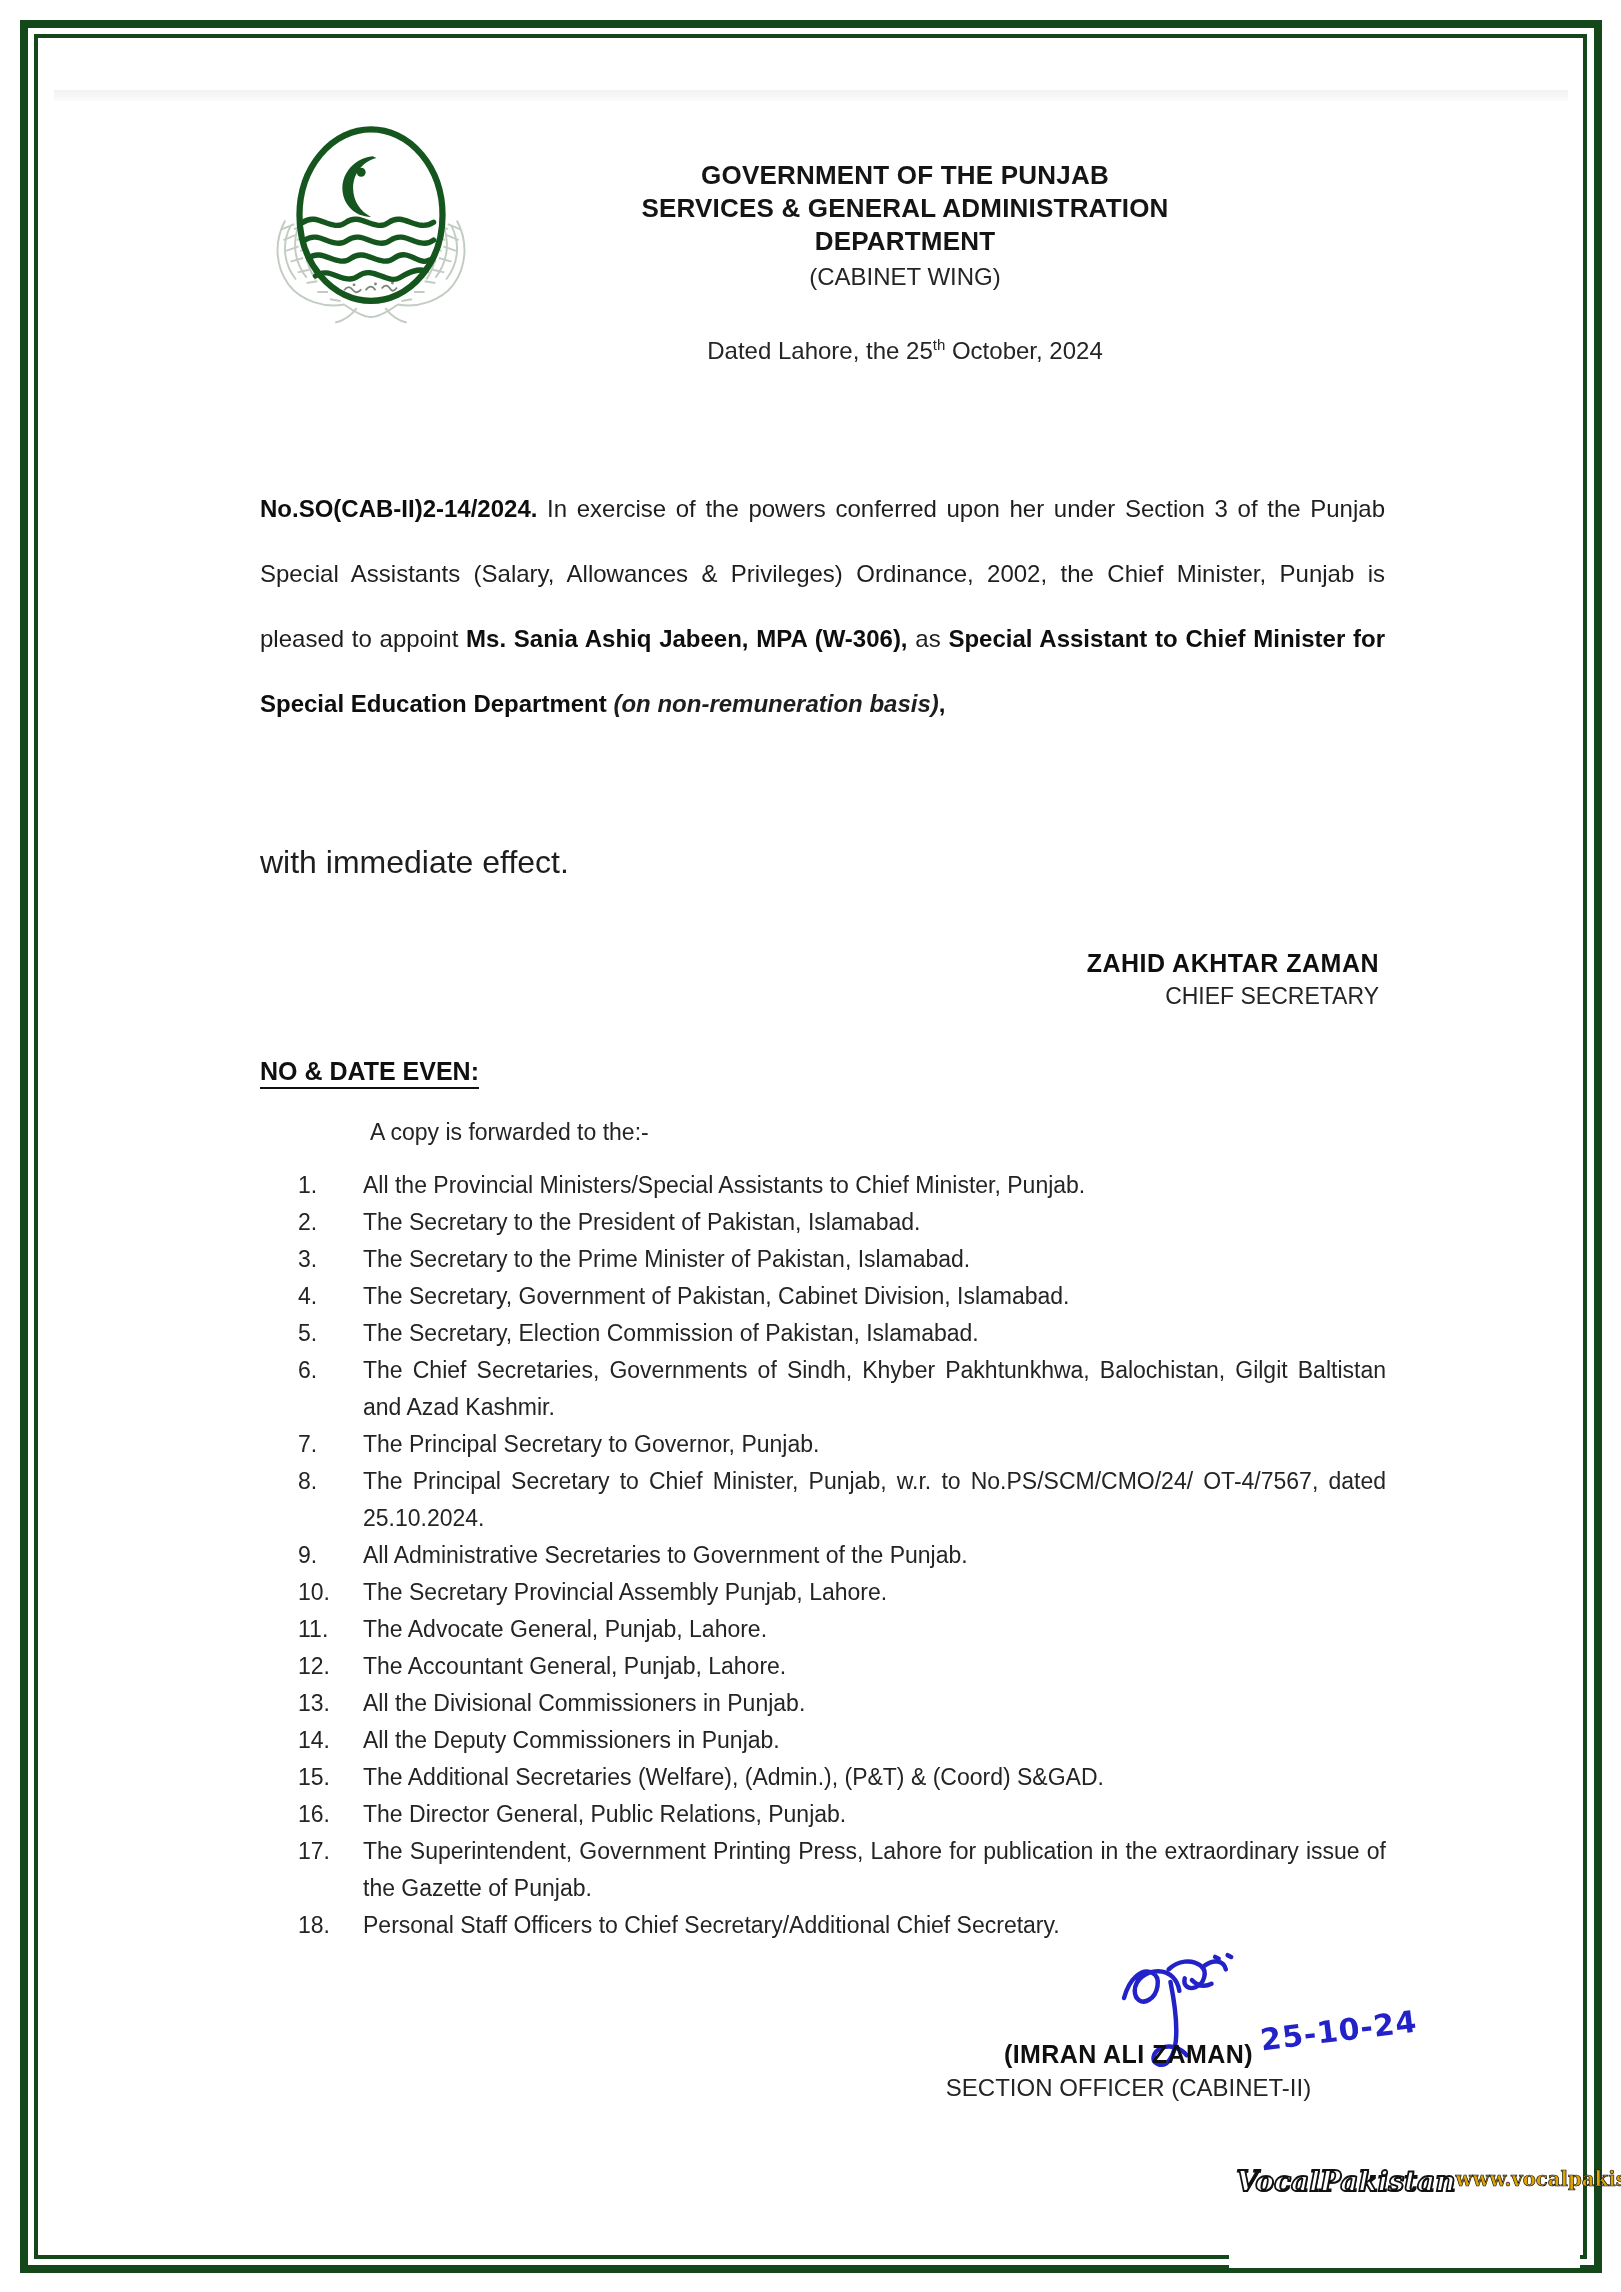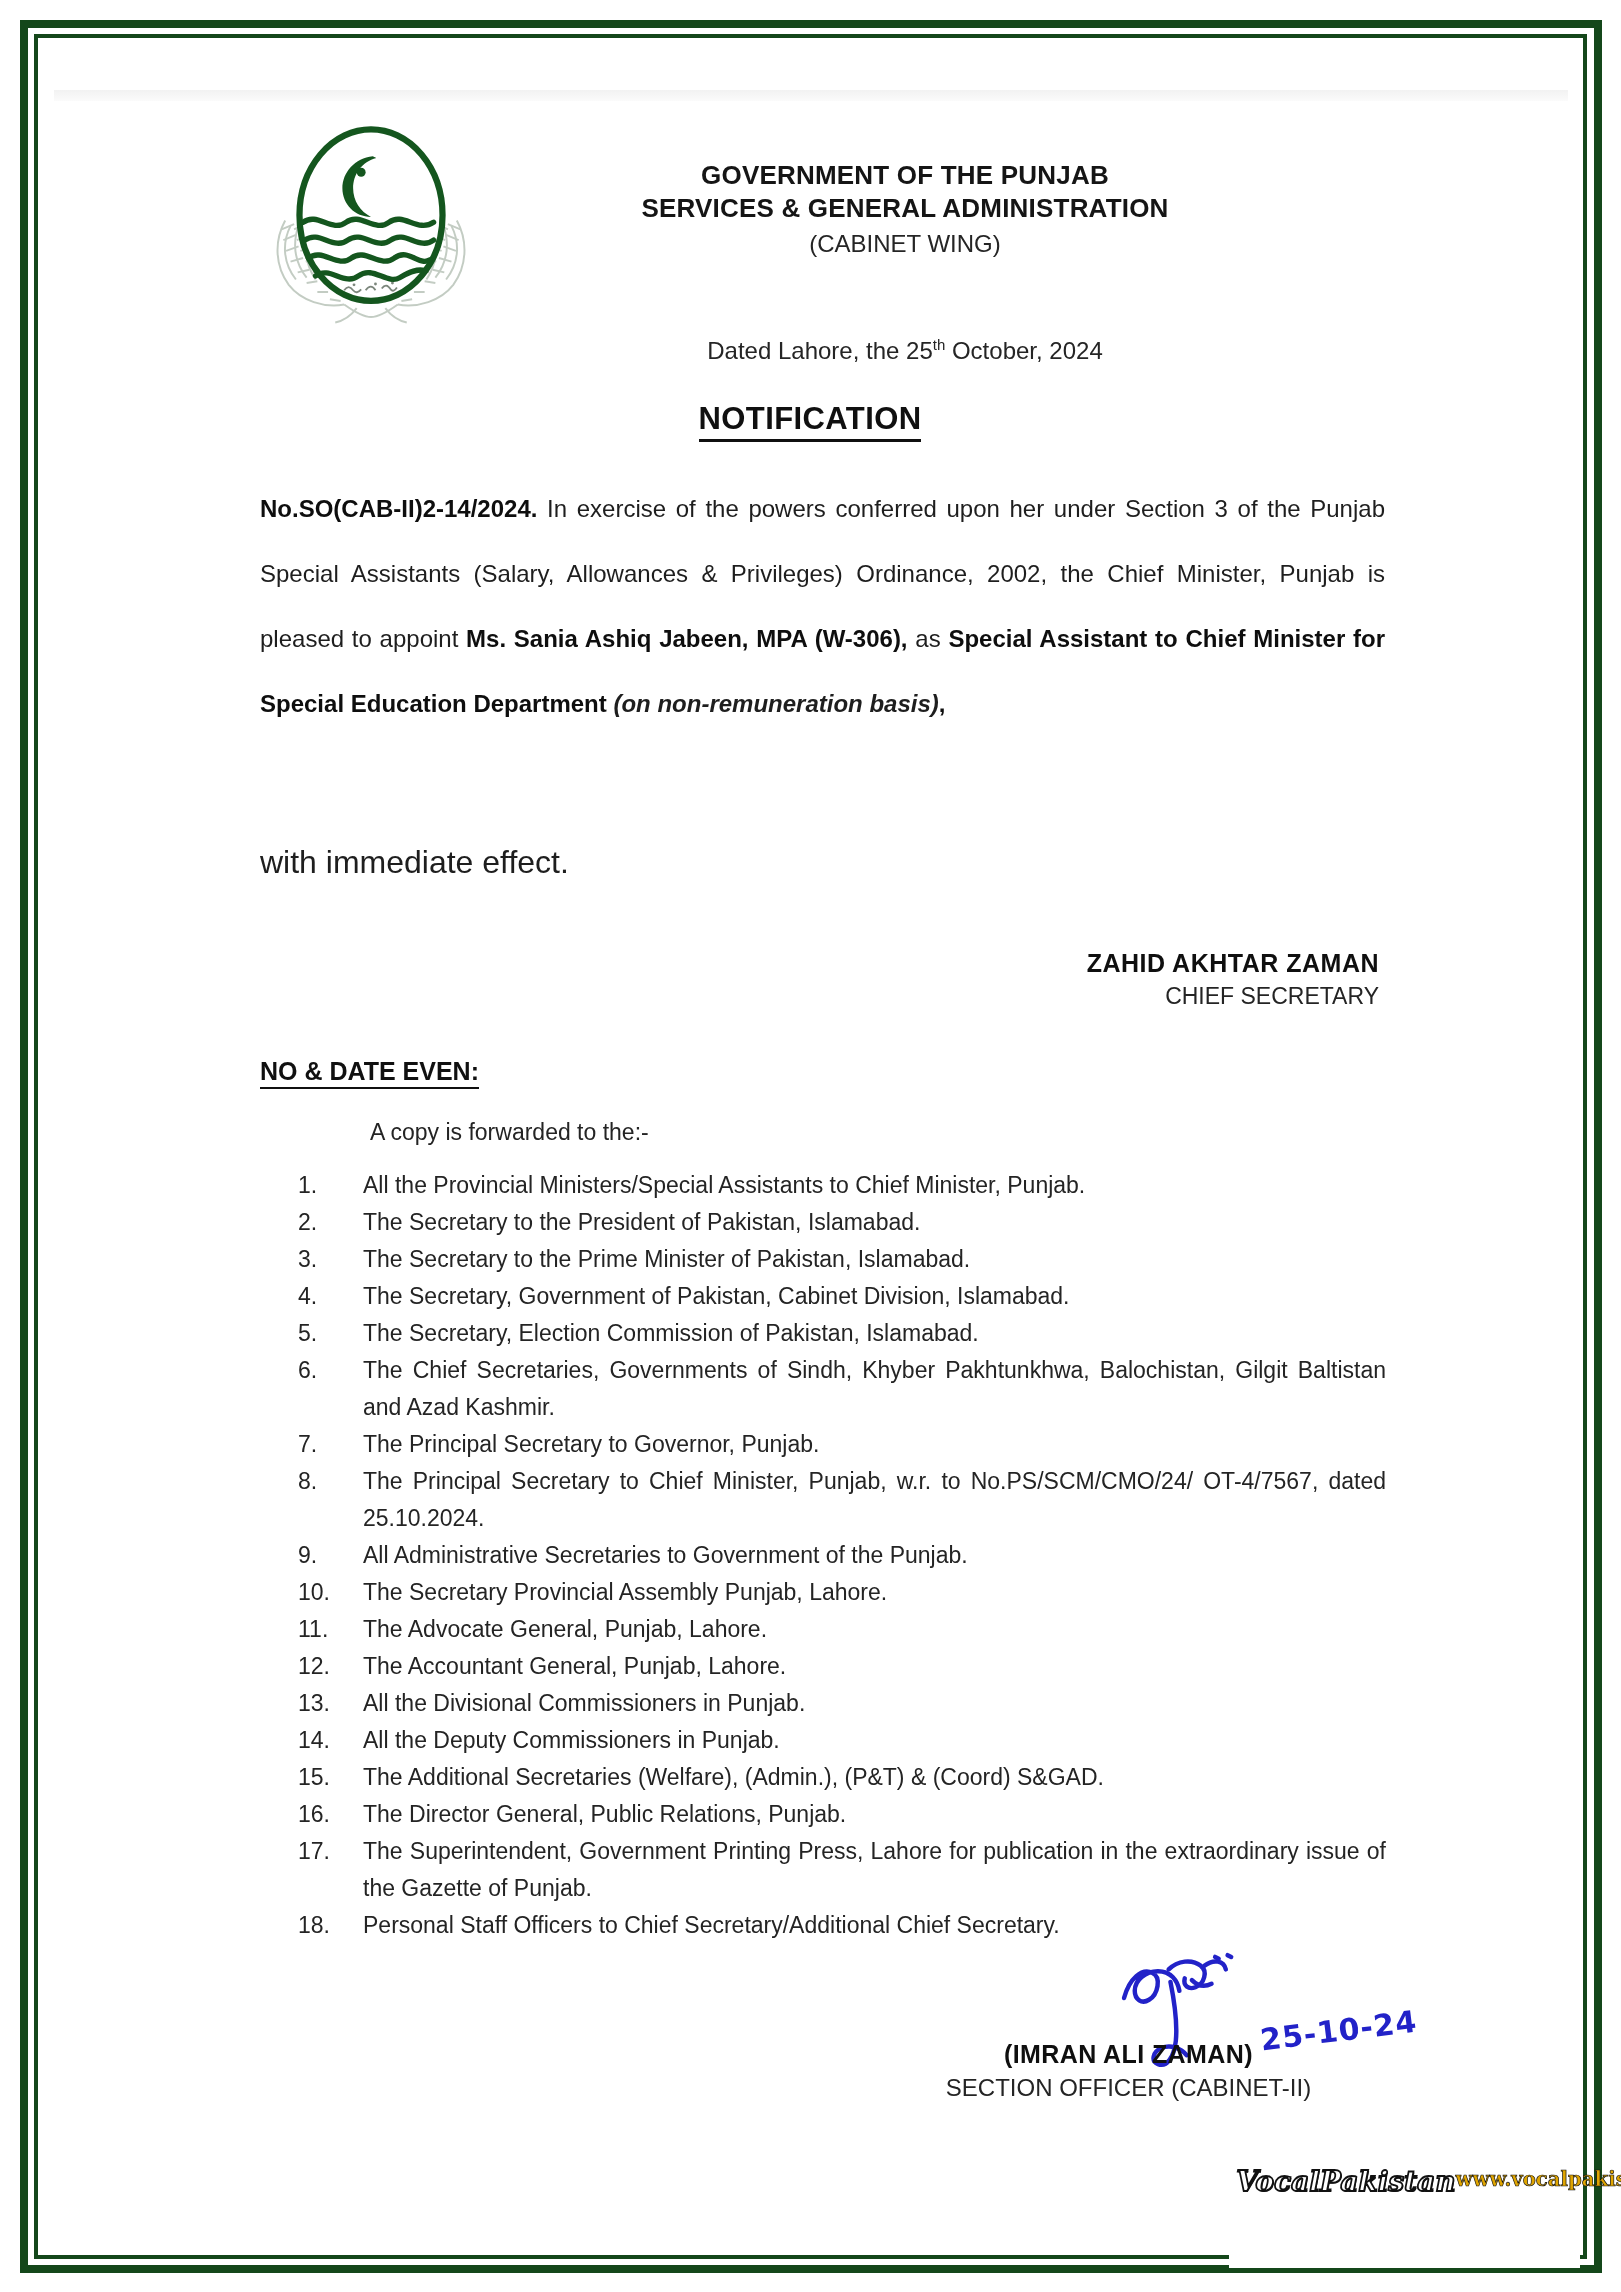--- a/index.html
+++ b/index.html
@@ -387,26 +387,26 @@
           <circle cx="107" cy="190" r="1.6"></circle>
           <circle cx="131" cy="189" r="1.6"></circle>
           <circle cx="150" cy="188" r="1.6"></circle>
         </g>
       </svg>
     </div>
 
     <div class="hdr">
       <div class="hdr-line">GOVERNMENT OF THE PUNJAB</div>
       <div class="hdr-line">SERVICES &amp; GENERAL ADMINISTRATION</div>
+      <div class="hdr-line">DEPARTMENT</div>
       <div class="hdr-wing">(CABINET WING)</div>
     </div>
 
     <div class="hdr-date"><span>Dated Lahore, the 25</span><sup>th</sup><span> October, 2024</span></div>
 
-    <div class="notif-title"><span>NOTIFICATION</span></div>
 
     <div class="body-para"><b>No.SO(CAB-II)2-14/2024.</b><span> In exercise of the powers conferred upon her under Section 3 of the Punjab Special Assistants (Salary, Allowances &amp; Privileges) Ordinance, 2002, the Chief Minister, Punjab is pleased to appoint </span><b>Ms. Sania Ashiq Jabeen, MPA (W-306),</b><span> as </span><b>Special Assistant to Chief Minister for Special Education Department </b><i>(on non-remuneration basis)</i><b>,</b></div>
 
     <div class="body-tail">with immediate effect.</div>
 
     <div class="signer1">
       <div class="nm">ZAHID AKHTAR ZAMAN</div>
       <div class="ti">CHIEF SECRETARY</div>
     </div>
 

